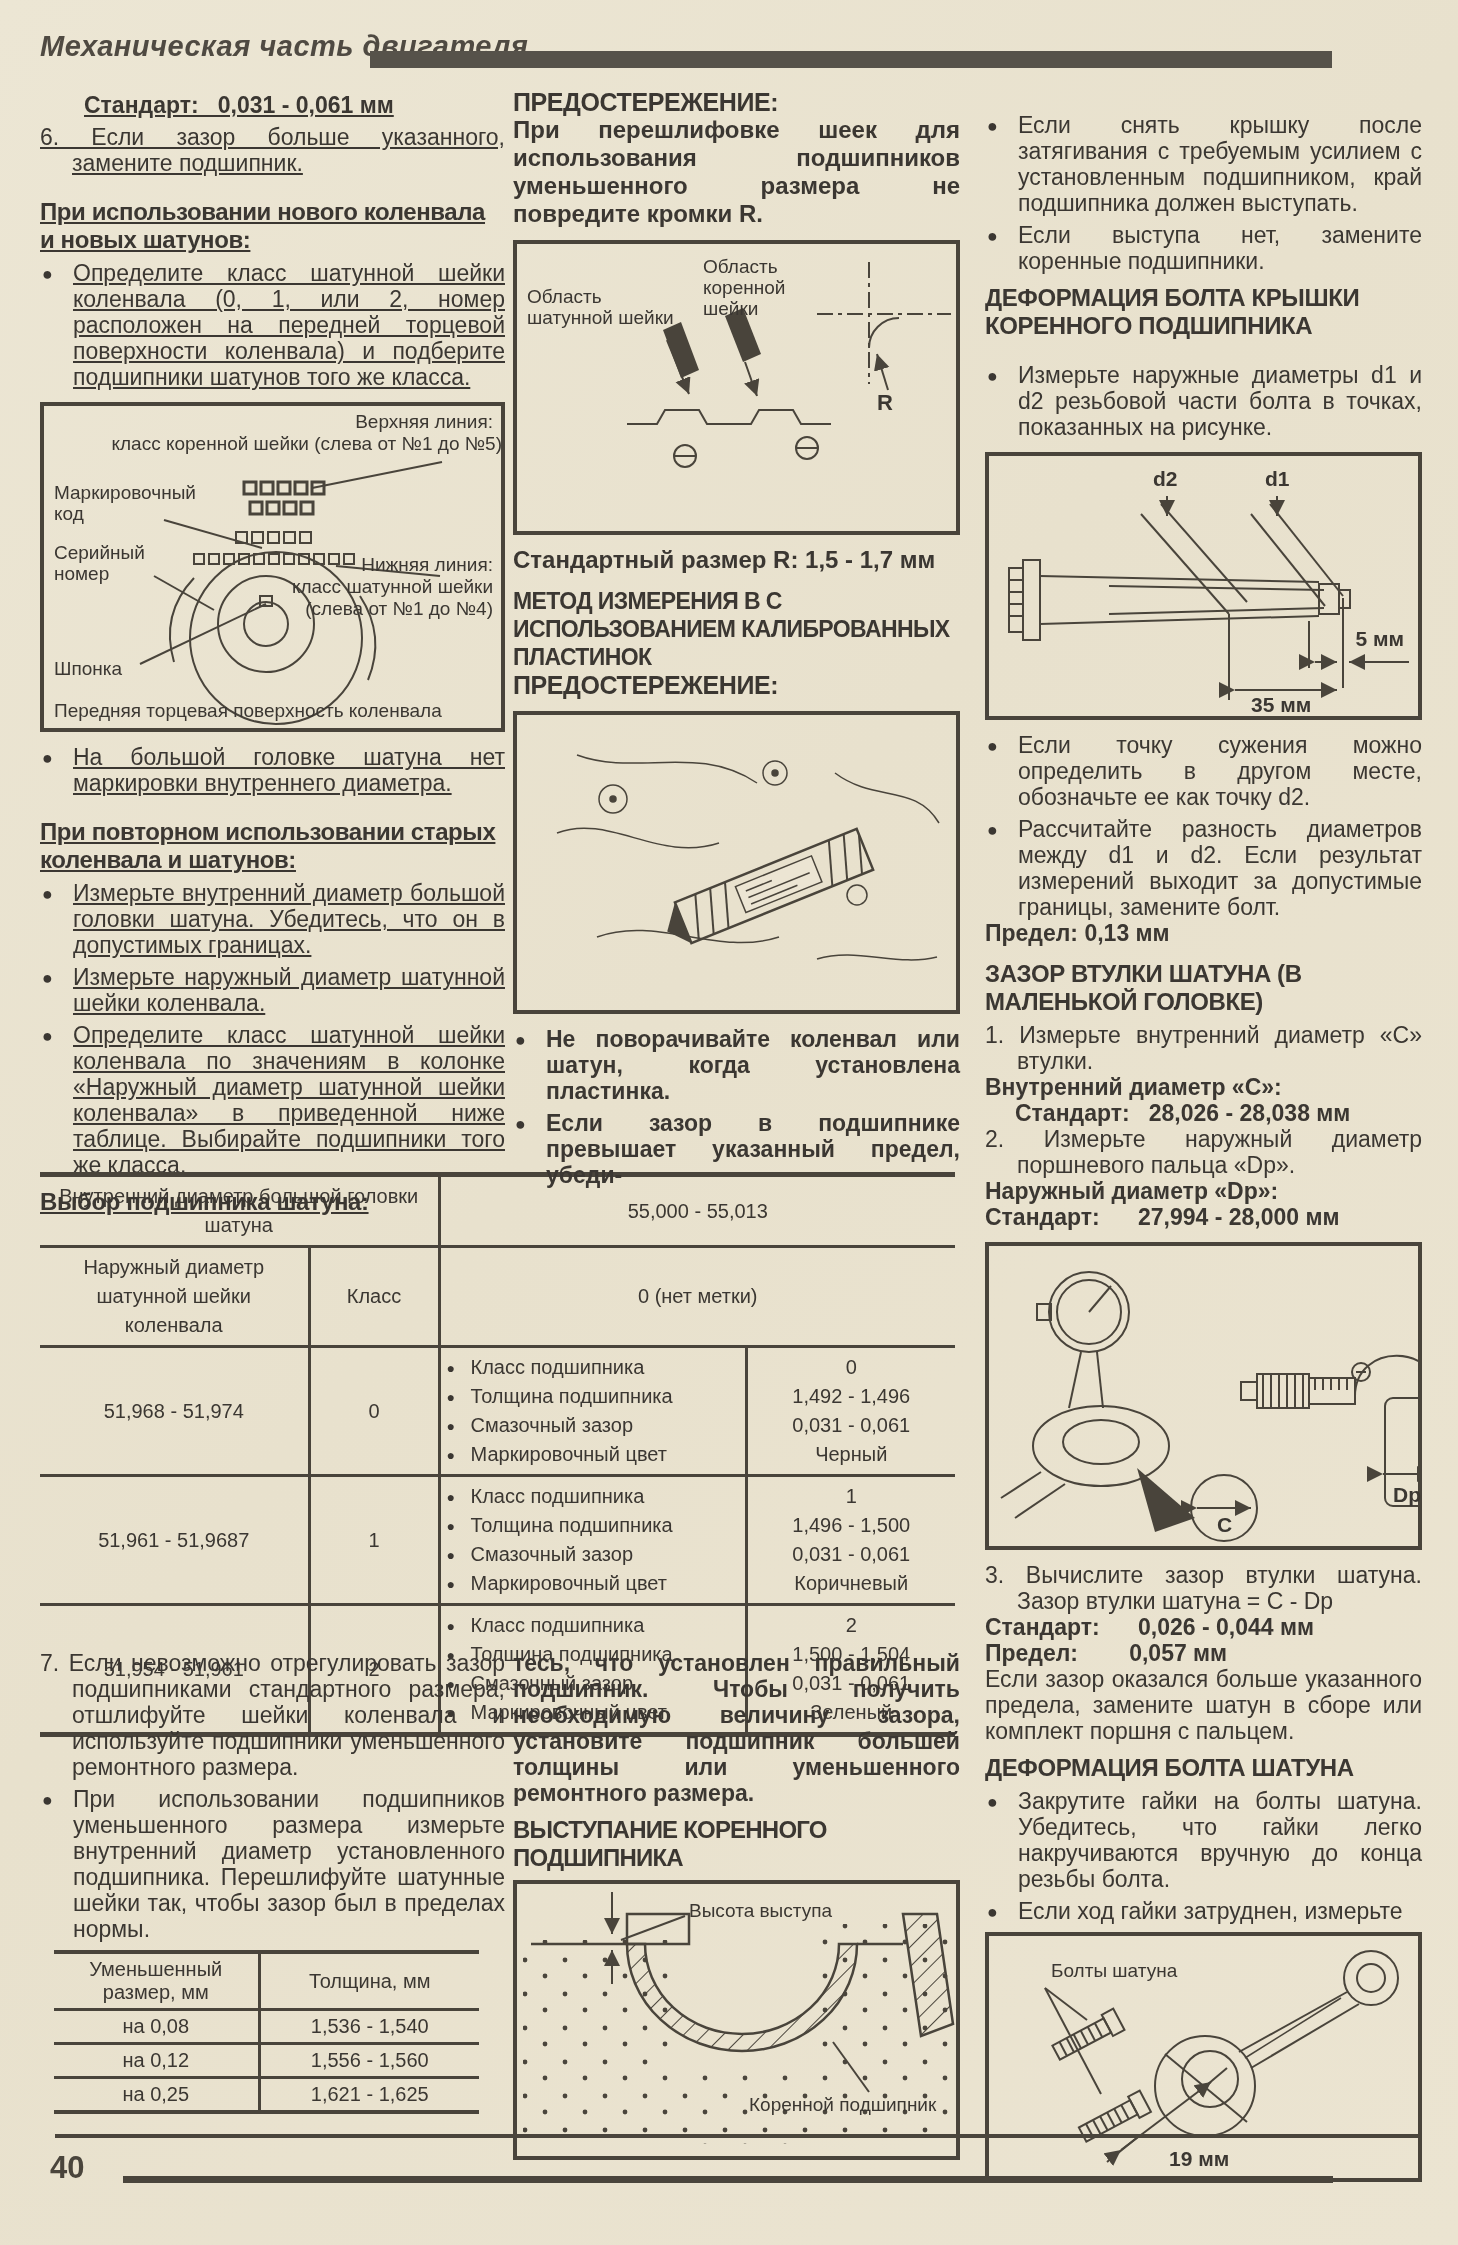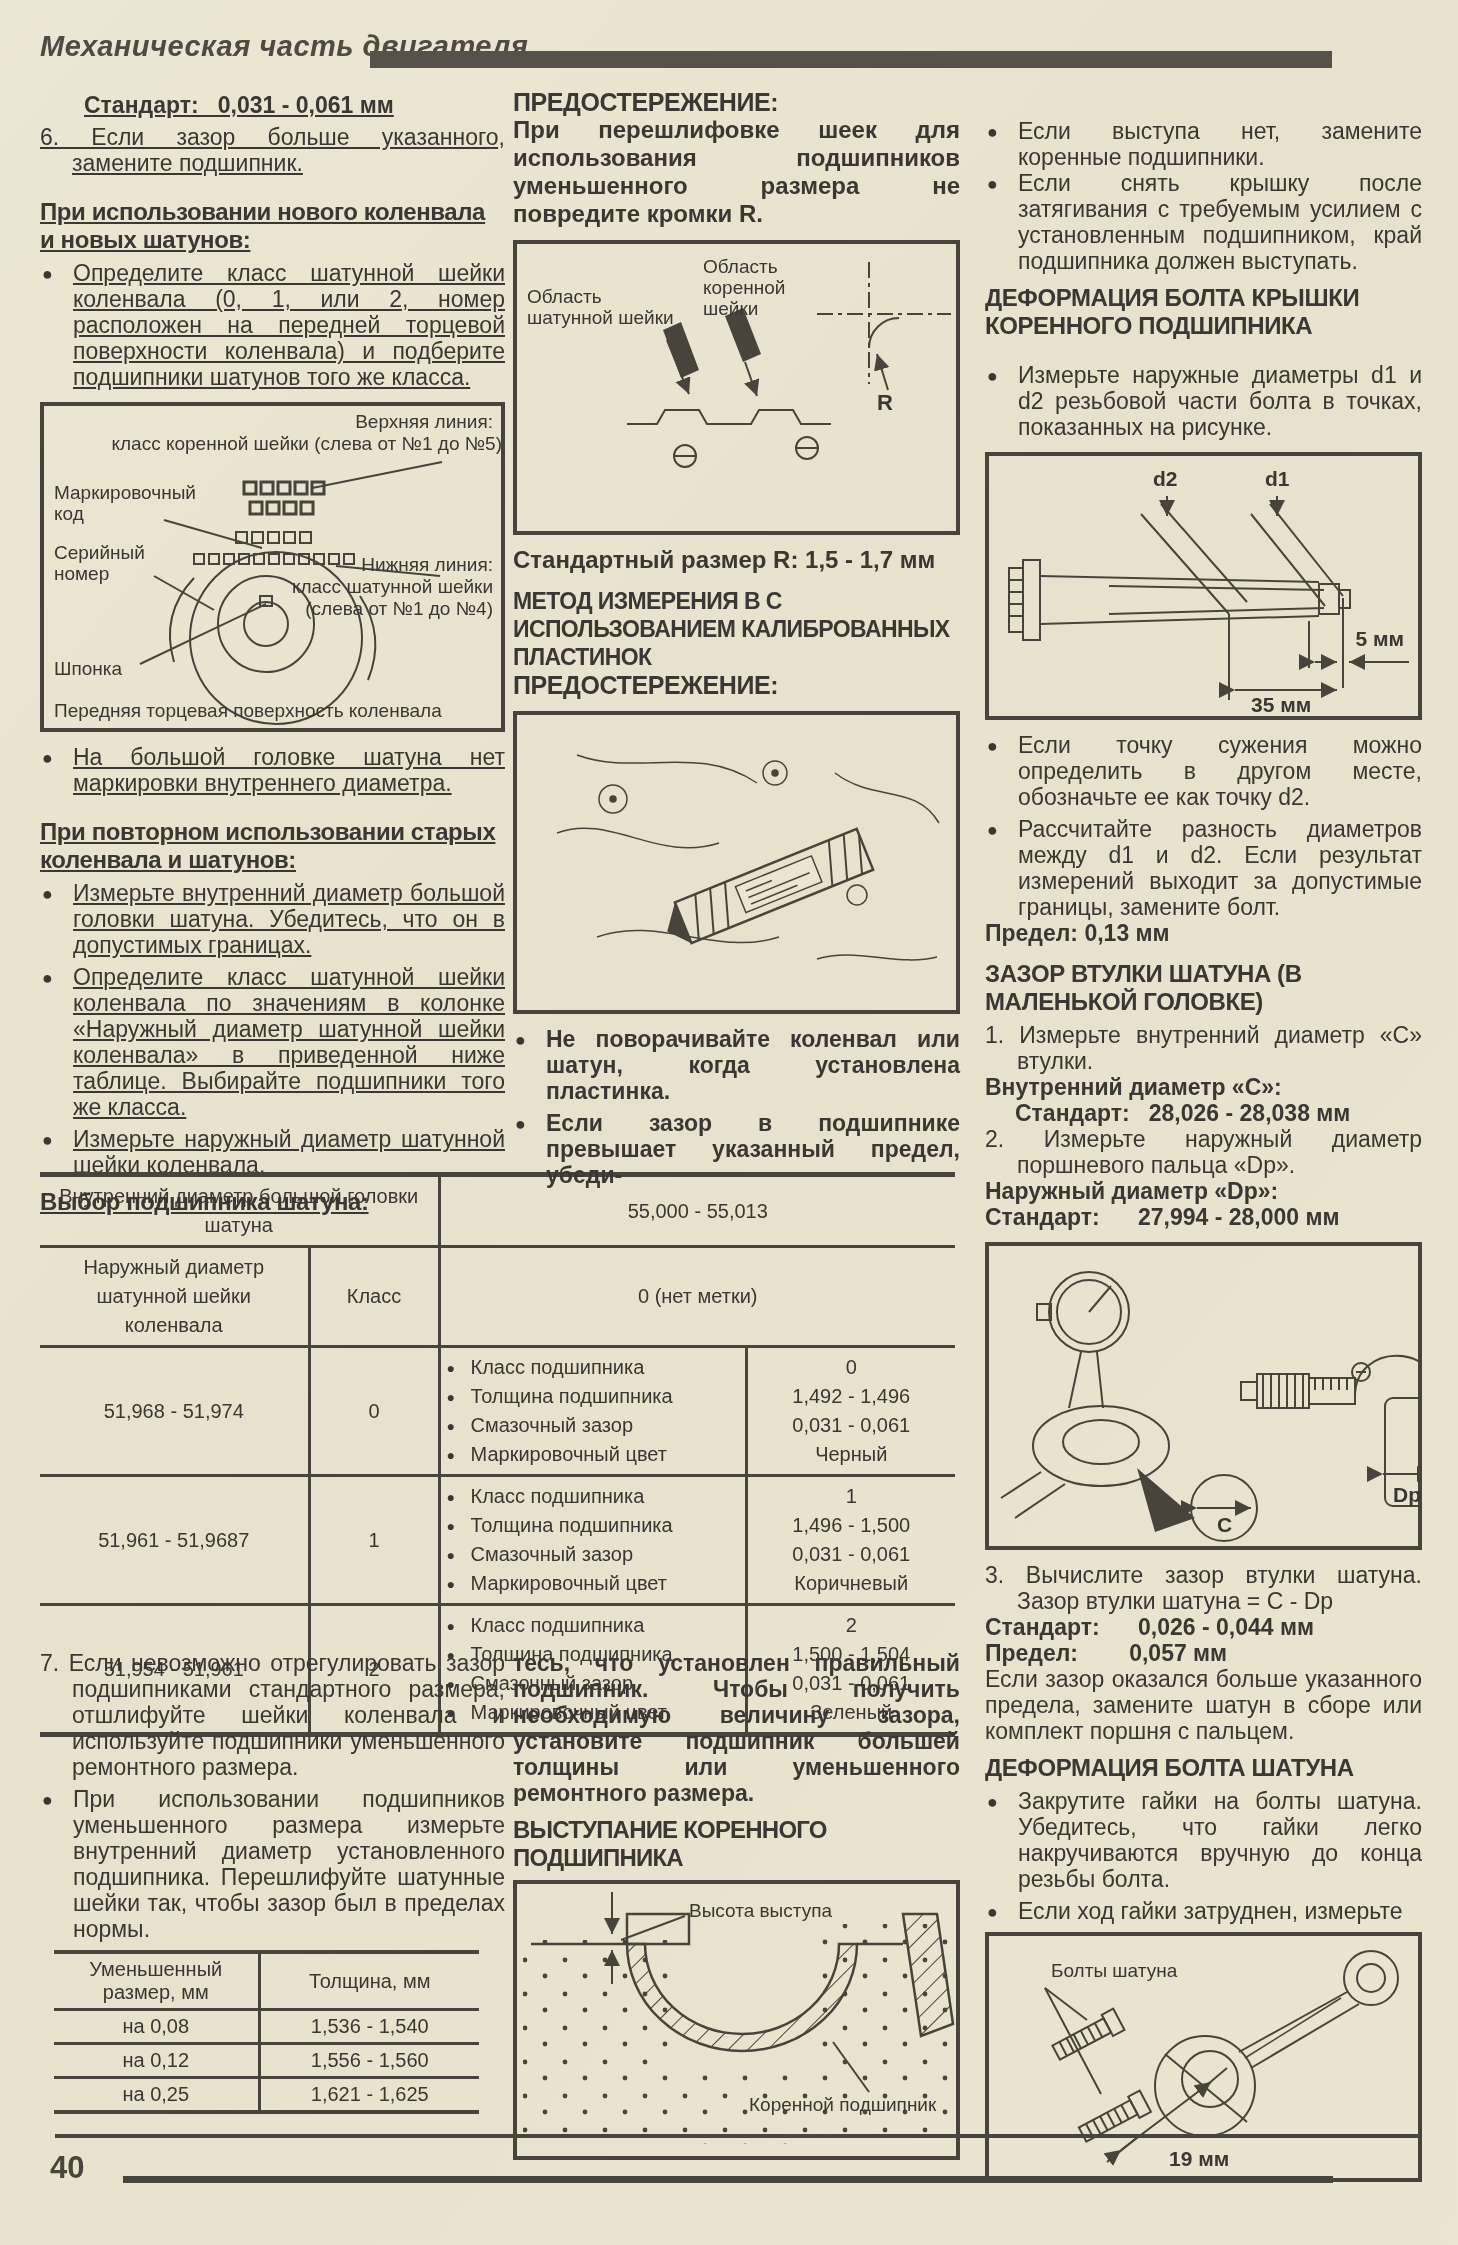--- a/index.html
+++ b/index.html
@@ -105,22 +105,22 @@
       <div class="figlabel flr" style="right:8px;top:170px;width:230px;">класс шатунной шейки</div>
       <div class="figlabel flr" style="right:8px;top:192px;width:230px;">(слева от №1 до №4)</div>
       <div class="figlabel" style="left:10px;top:136px;width:110px;">Серийный номер</div>
       <div class="figlabel" style="left:10px;top:252px;">Шпонка</div>
       <div class="figlabel" style="left:10px;top:294px;width:435px;">Передняя торцевая поверхность коленвала</div>
     </div>
 
     <div class="t bullet">На большой головке шатуна нет маркировки внутреннего диаметра.</div>
     <div class="sec gap8">При повторном использовании старых коленвала и шатунов:</div>
     <div class="t bullet gap6">Измерьте внутренний диаметр большой головки шатуна. Убедитесь, что он в допустимых границах.</div>
+    <div class="t bullet gap6">Измерьте наружный диаметр шатунной шейки коленвала.</div>
     <div class="t bullet gap6">Определите класс шатунной шейки коленвала по значениям в колонке «Наружный диаметр шатунной шейки коленвала» в приведенной ниже таблице. Выбирайте подшипники того же класса.</div>
-    <div class="t bullet gap6">Измерьте наружный диаметр шатунной шейки коленвала.</div>
     <div class="sec gap10">Выбор подшипника шатуна:</div>
   </div>
 
   <div class="abs" style="left:40px;top:1172px;">
     <table class="bt">
       <colgroup>
           <col style="width:269px">
           <col style="width:130px">
           <col style="width:307px">
           <col style="width:209px">
@@ -327,22 +327,22 @@
           <line x1="168" y1="32" x2="104" y2="56"></line>
           <line x1="352" y1="208" x2="316" y2="158"></line>
         </g>
       </svg>
       <div class="figlabel" style="left:172px;top:16px;">Высота выступа</div>
       <div class="figlabel" style="left:232px;top:210px;">Коренной подшипник</div>
     </div>
   </div>
 
   <div class="abs" style="left:985px;top:112px;width:437px;">
+    <div class="t bullet">Если снять крышку после затягивания с требуемым усилием с установленным подшипником, край подшипника должен выступать.</div>
     <div class="t bullet gap6">Если выступа нет, замените коренные подшипники.</div>
-    <div class="t bullet">Если снять крышку после затягивания с требуемым усилием с установленным подшипником, край подшипника должен выступать.</div>
     <div class="sec gap10">ДЕФОРМАЦИЯ БОЛТА КРЫШКИ КОРЕННОГО ПОДШИПНИКА</div>
     <div class="t bullet gap8">Измерьте наружные диаметры d1 и d2 резьбовой части болта в точках, показанных на рисунке.</div>
 
     <div class="figbox" style="height:260px;">
       <svg width="429" height="260" viewBox="0 0 429 260">
         <defs>
             <marker id="ar3" markerWidth="10" markerHeight="10" refX="8" refY="4" orient="auto">
               <path d="M0,0 L8,4 L0,8 Z" fill="#49443b"></path>
             </marker>
           </defs>

